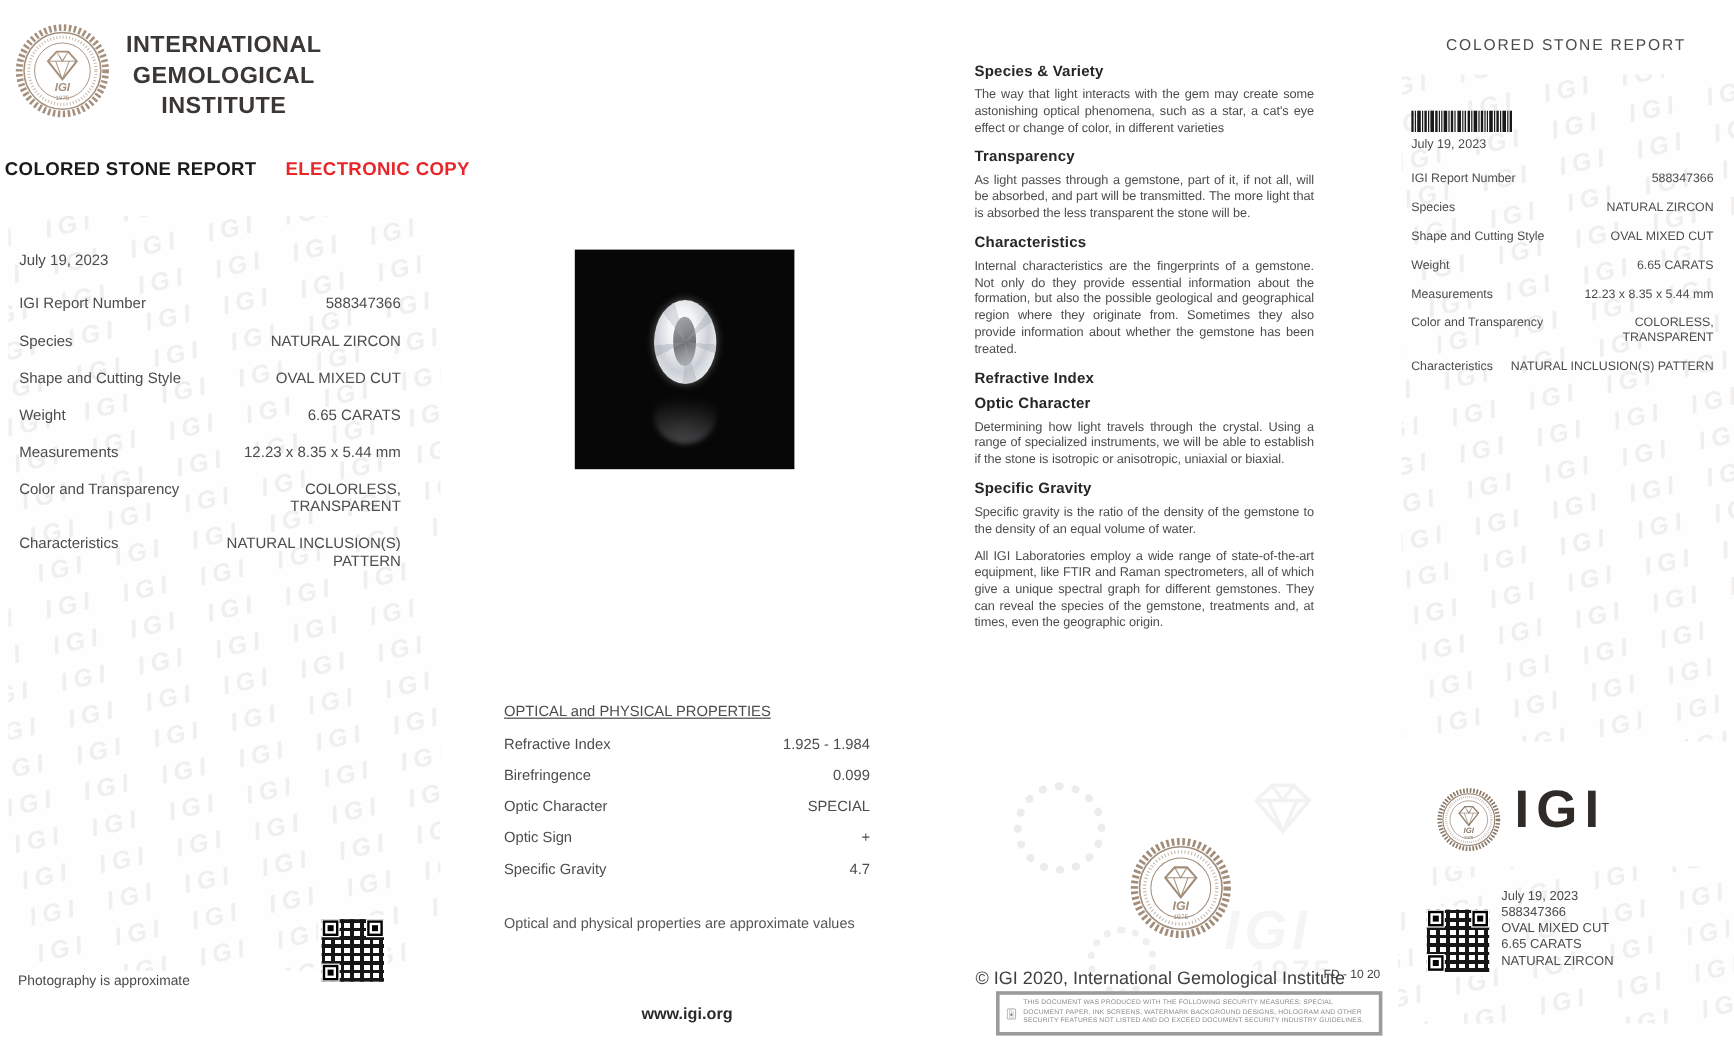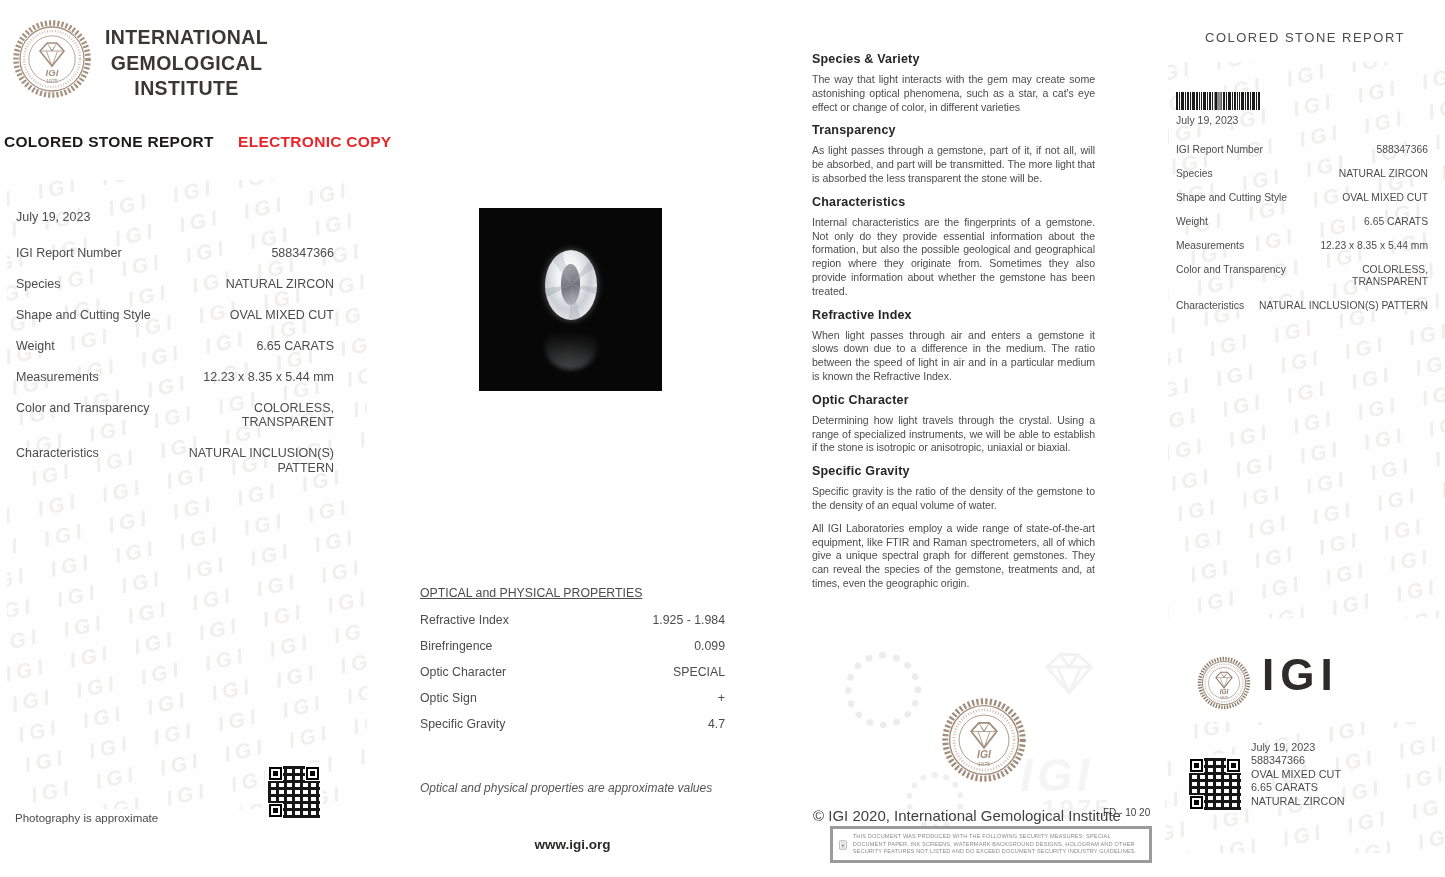--- a/index.html
+++ b/index.html
@@ -45,21 +45,21 @@
   .gem-reflection{position:absolute;left:66px;top:116px;width:52px;height:46px;border-radius:50%;
        transform:scaleY(-1);opacity:.3;filter:blur(2px);
        background:radial-gradient(ellipse at 45% 30%, #e9ebee 0%, #b9bdc4 45%, #3a3d43 90%);}
   .gem-reflection::after{content:"";position:absolute;inset:0;
        background:linear-gradient(rgba(7,7,7,0) 0%, #070707 85%);}
 
   
   .optical{position:absolute;left:420px;top:586px;width:305px;font-size:12.3px;}
   .optical .sec-title{line-height:14px;margin-bottom:13px;text-decoration:underline;}
   .orow{display:flex;justify-content:space-between;line-height:14px;margin-bottom:12px;}
-  .optical-note{position:absolute;left:420px;top:762px;font-size:12px;font-style:italic;color:#555;margin-top:19px;}
+  .optical-note{position:absolute;left:420px;top:762px;font-size:12px;color:#555;}
 
   
   .photo-note{position:absolute;left:15px;top:812px;font-size:11.5px;color:#4a4a4a;}
   .website{position:absolute;left:480px;top:837px;width:185px;text-align:center;
            font-size:13.5px;font-weight:700;color:#2b2a29;}
 
   
   .qr{position:relative;background:#fff;box-shadow:0 0 0 3px #fff;
       background-image:repeating-linear-gradient(0deg,#161616 0 3px,transparent 3px 7px),
                        repeating-linear-gradient(90deg,#161616 0 3px,#fff 3px 8px);}
@@ -209,21 +209,20 @@
   <div class="website">www.igi.org</div>
 
   <div class="mid">
     <h3>Species &amp; Variety</h3>
     <p>The way that light interacts with the gem may create some astonishing optical phenomena, such as a star, a cat's eye effect or change of color, in different varieties</p>
     <h3>Transparency</h3>
     <p>As light passes through a gemstone, part of it, if not all, will be absorbed, and part will be transmitted. The more light that is absorbed the less transparent the stone will be.</p>
     <h3>Characteristics</h3>
     <p>Internal characteristics are the fingerprints of a gemstone. Not only do they provide essential information about the formation, but also the possible geological and geographical region where they originate from. Sometimes they also provide information about whether the gemstone has been treated.</p>
     <h3>Refractive Index</h3>
-    <p>When light passes through air and enters  a gemstone it slows down due to a difference in the medium. The ratio between the speed of light in air and in a particular medium is known the Refractive Index.</p>
     <h3>Optic Character</h3>
     <p>Determining how light travels through the crystal. Using a range of specialized instruments, we will be able to establish if the stone is isotropic or anisotropic, uniaxial or biaxial.</p>
     <h3>Specific Gravity</h3>
     <p>Specific gravity is the ratio of the density of the gemstone to the density of an equal volume of water.</p>
     <p>All IGI Laboratories employ a wide range of state-of-the-art equipment, like FTIR and Raman spectrometers, all of which give a unique spectral graph for different gemstones. They can reveal the species of the gemstone, treatments and, at times, even the geographic origin.</p>
   </div>
 
   <div class="ghost ghost-gear1"></div>
   <div class="ghost ghost-gear2"></div>
   <svg class="ghost ghost-diamond" viewBox="0 0 100 60">

